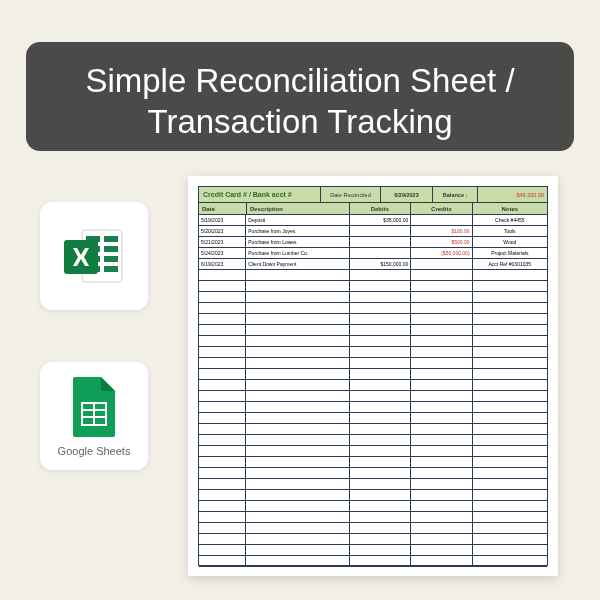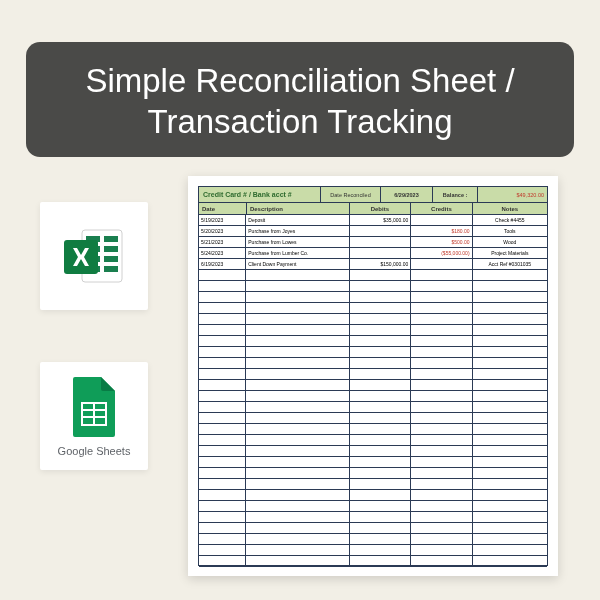--- a/index.html
+++ b/index.html
@@ -11,34 +11,34 @@
     position: relative;
     overflow: hidden;
   }
   .banner {
     position: absolute;
     top: 42px;
     left: 26px;
     right: 26px;
     background: #4a4a48;
     border-radius: 14px;
-    padding: 18px 24px 14px;
+    padding: 18px 24px 8px;
     text-align: center;
   }
   .banner-text {
     color: #ffffff;
     font-size: 33px;
     font-weight: 400;
     line-height: 1.25;
   }
   .icon-card {
     position: absolute;
     left: 40px;
     background: #ffffff;
-    border-radius: 2px;
+    border-radius: 12px;
     width: 108px;
     height: 108px;
     box-shadow: 0 2px 6px rgba(0,0,0,0.08);
     display: flex;
     align-items: center;
     justify-content: center;
     flex-direction: column;
   }
   .icon-card.excel { top: 202px; }
   .icon-card.gsheets { top: 362px; }

